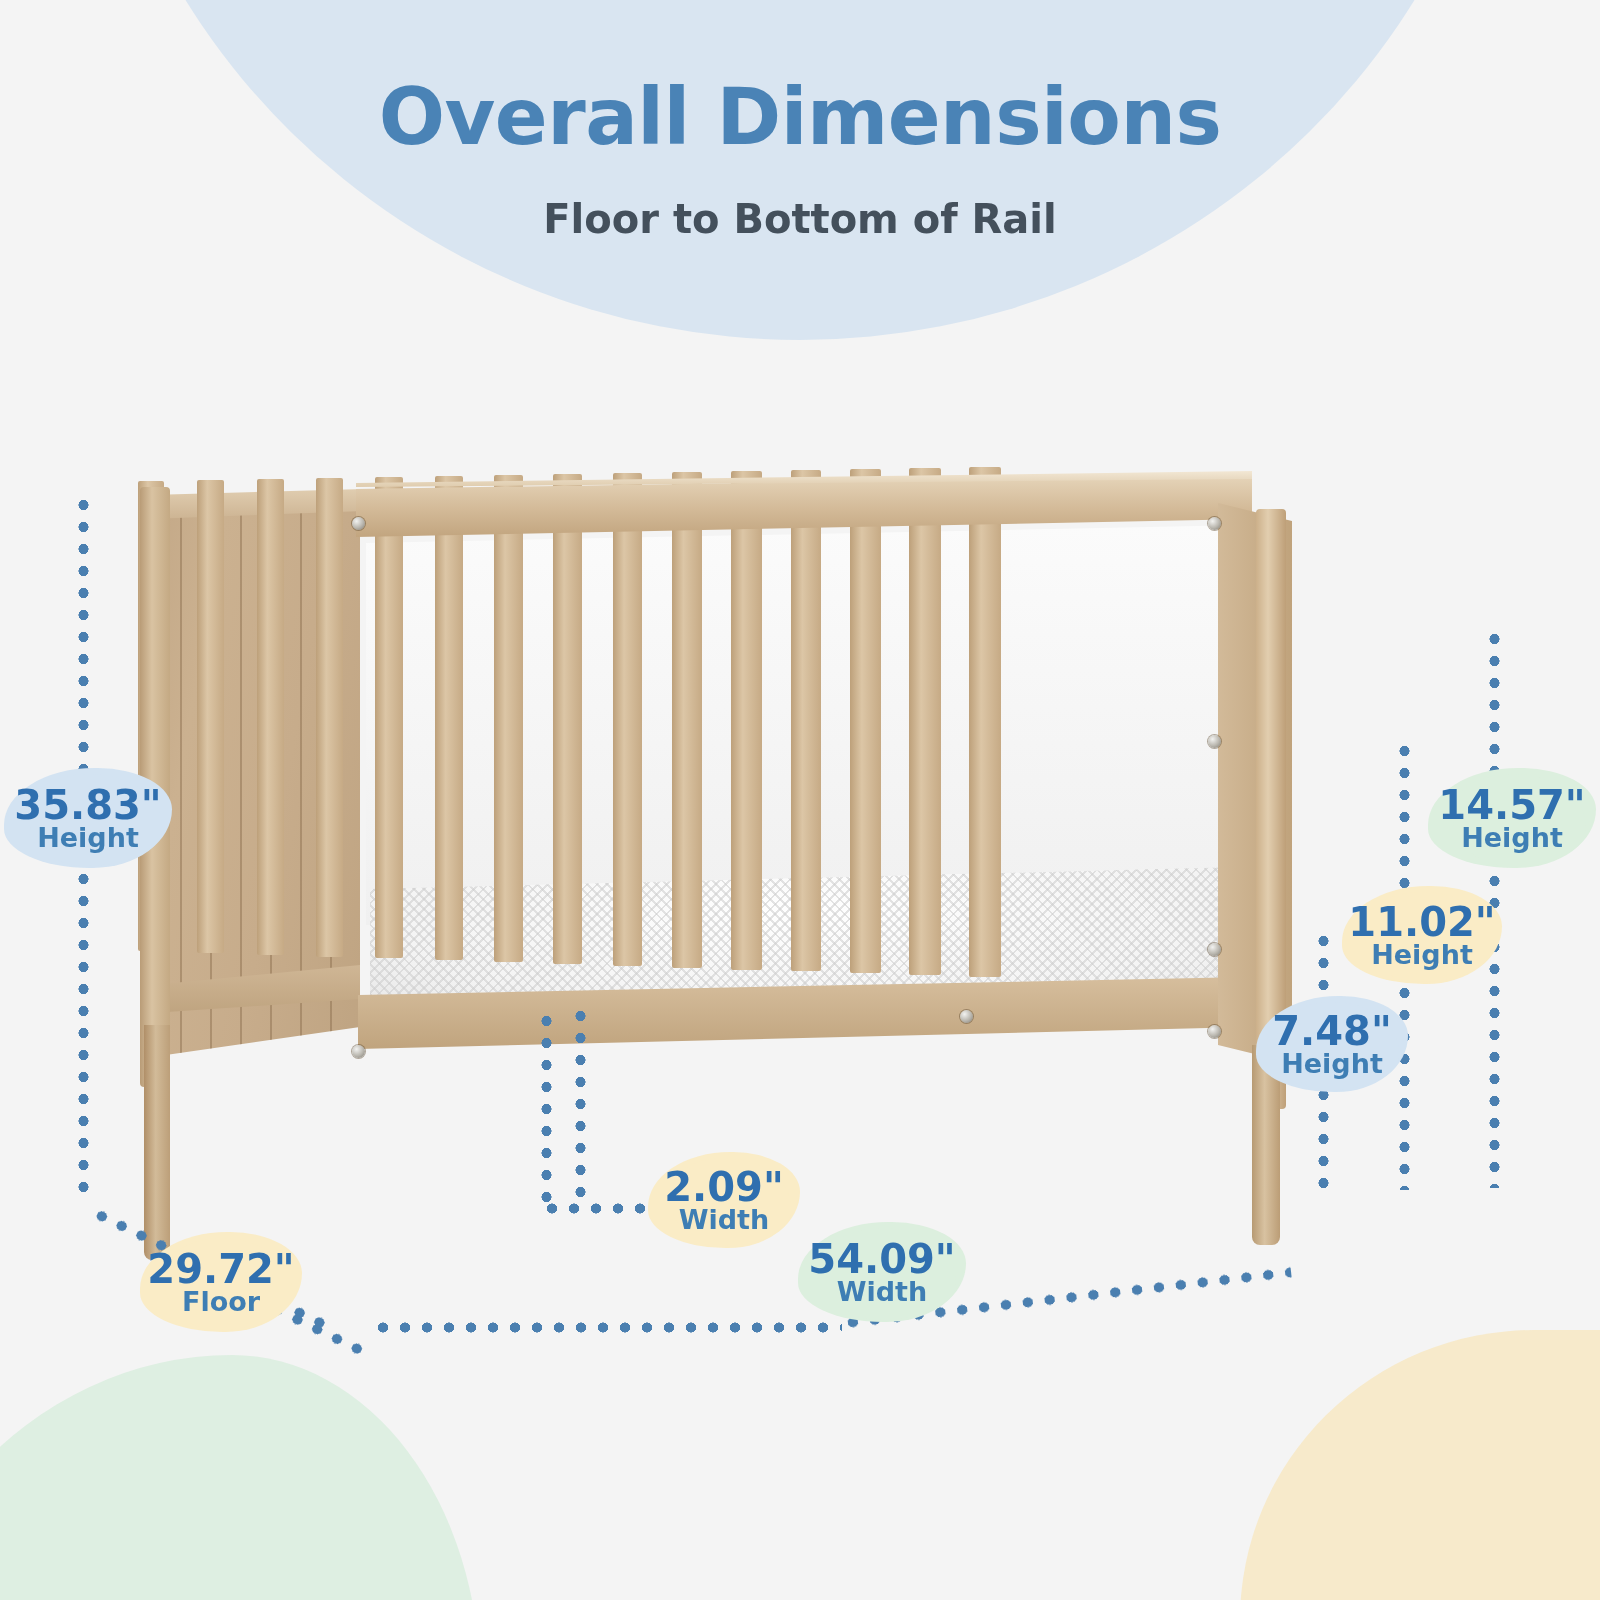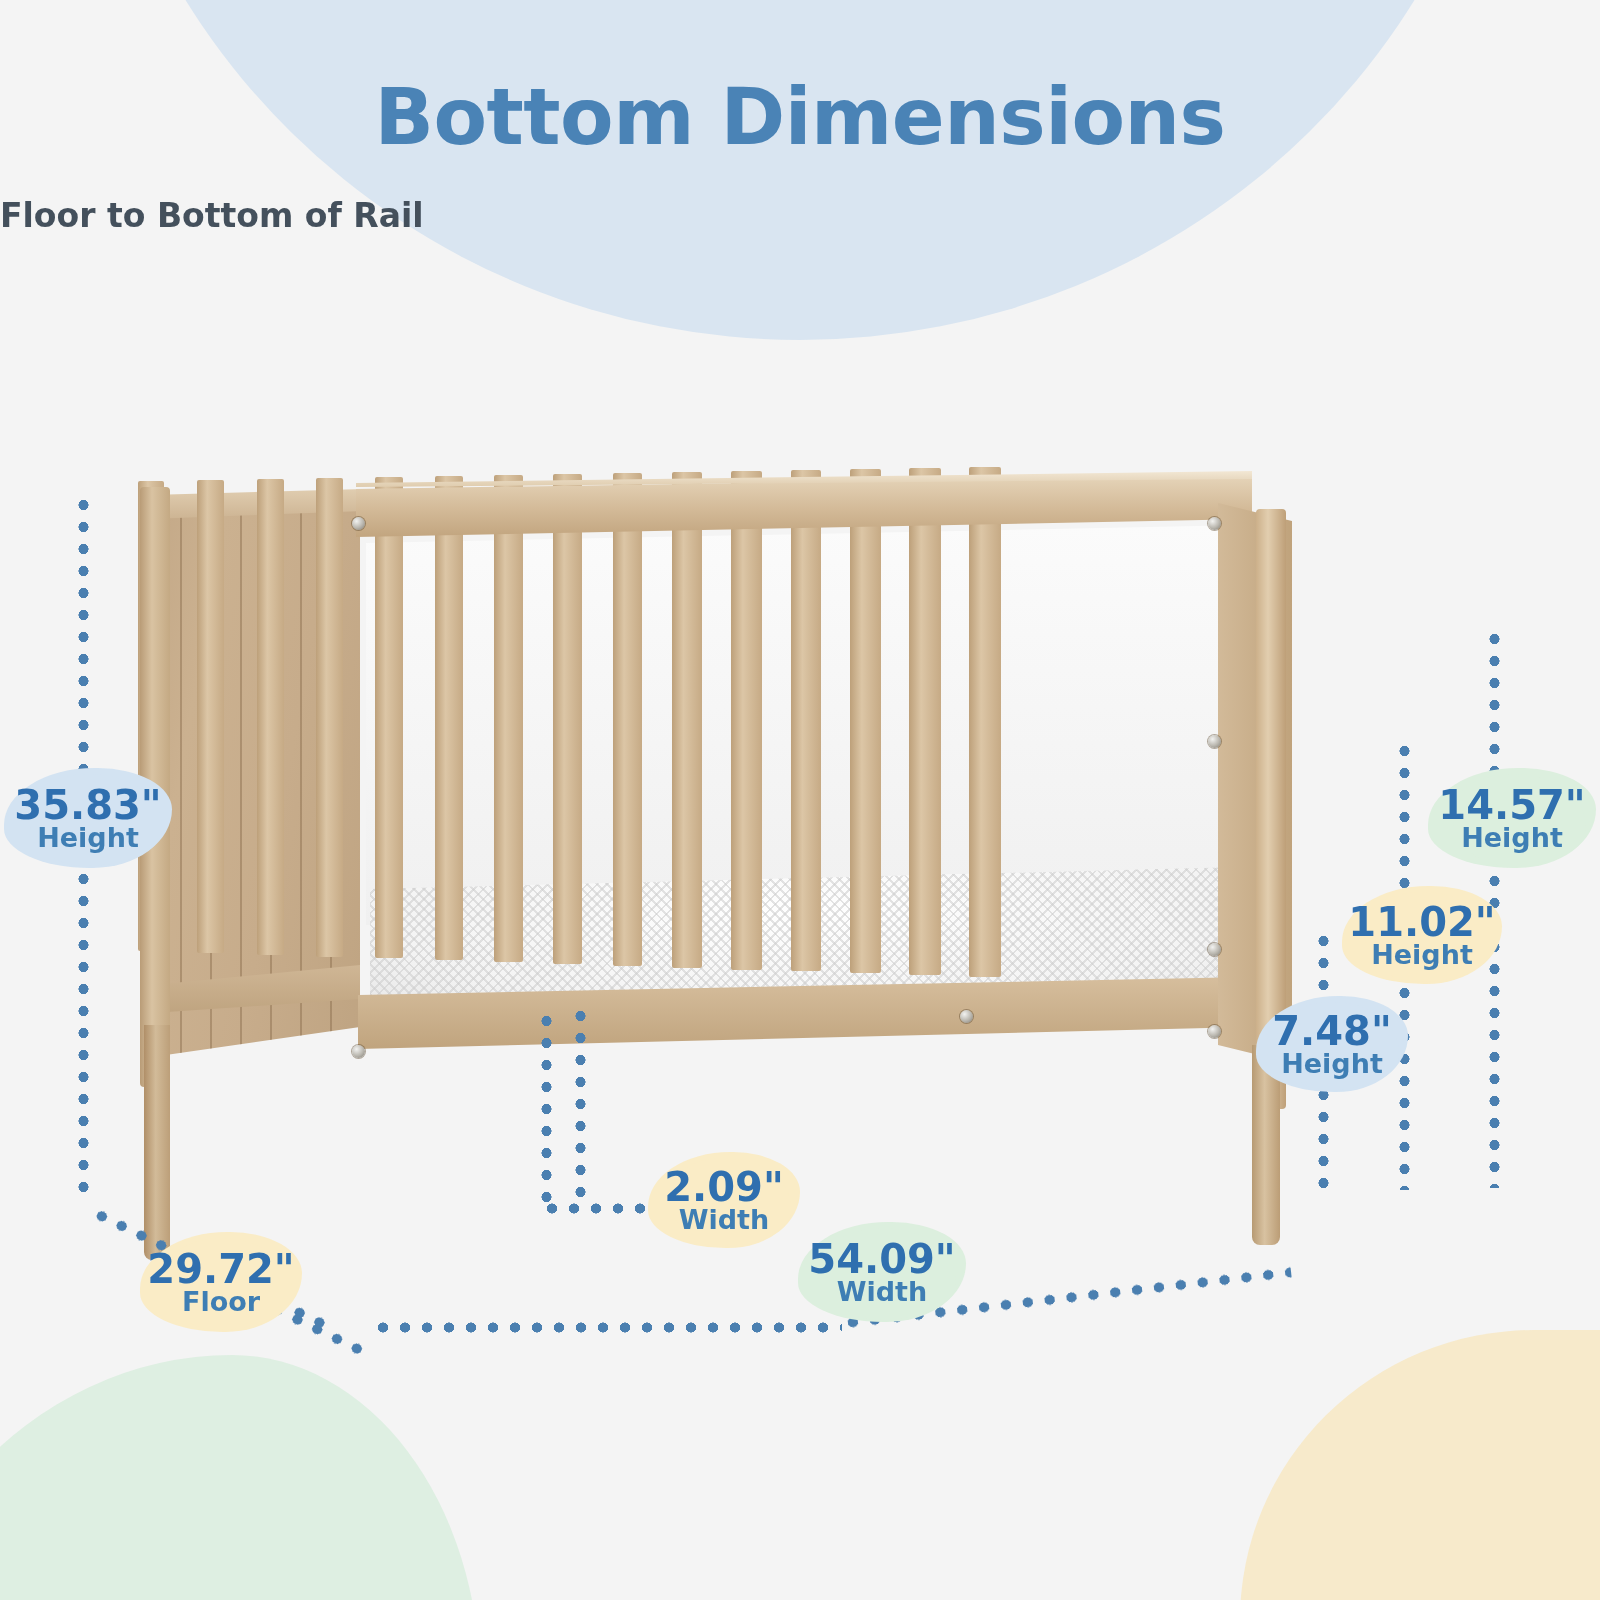--- a/index.html
+++ b/index.html
@@ -30,22 +30,22 @@
     border-radius:70% 0 0 0 / 88% 0 0 0;
   }
 
   
   .title{
     position:absolute; left:0; right:0; top:78px; text-align:center;
     font-size:78px; font-weight:bold; color:#4A83B6;
     letter-spacing:-0.5px; line-height:1;
   }
   .subtitle{
-    position:absolute; left:0; right:0; top:196px; text-align:left;
-    font-size:33px; font-weight:bold; color:#44505C;
+    position:absolute; left:0; right:0; top:196px; text-align:center;
+    font-size:40px; font-weight:bold; color:#44505C;
   }
 
   
   #crib{ position:absolute; left:130px; top:465px; width:1160px; height:810px; }
   .wood{ position:absolute; }
 
   
   .end-left{
     left:22px; top:32px; width:208px; height:560px;
     background:linear-gradient(100deg,#C3A887 0%, #CBB190 25%, #C7AC8B 60%, #BFA482 100%);
@@ -176,21 +176,21 @@
 </style>
 </head>
 <body>
 
 <div id="stage">
 
   <div class="hdr-arc"></div>
   <div class="blob-green-bl"></div>
   <div class="blob-cream-br"></div>
 
-  <div class="title">Bottom Dimensions</div>
+  <div class="title">Overall Dimensions</div>
   <div class="subtitle">Floor to Bottom of Rail</div>
 
   <div id="crib">
 
     <div class="wood interior-back"></div>
 
     <div class="wood end-left"></div>
     <div class="wood end-left-grooves"></div>
     <div class="wood end-left-toprail"></div>
     <div class="wood end-left-botrail"></div>

